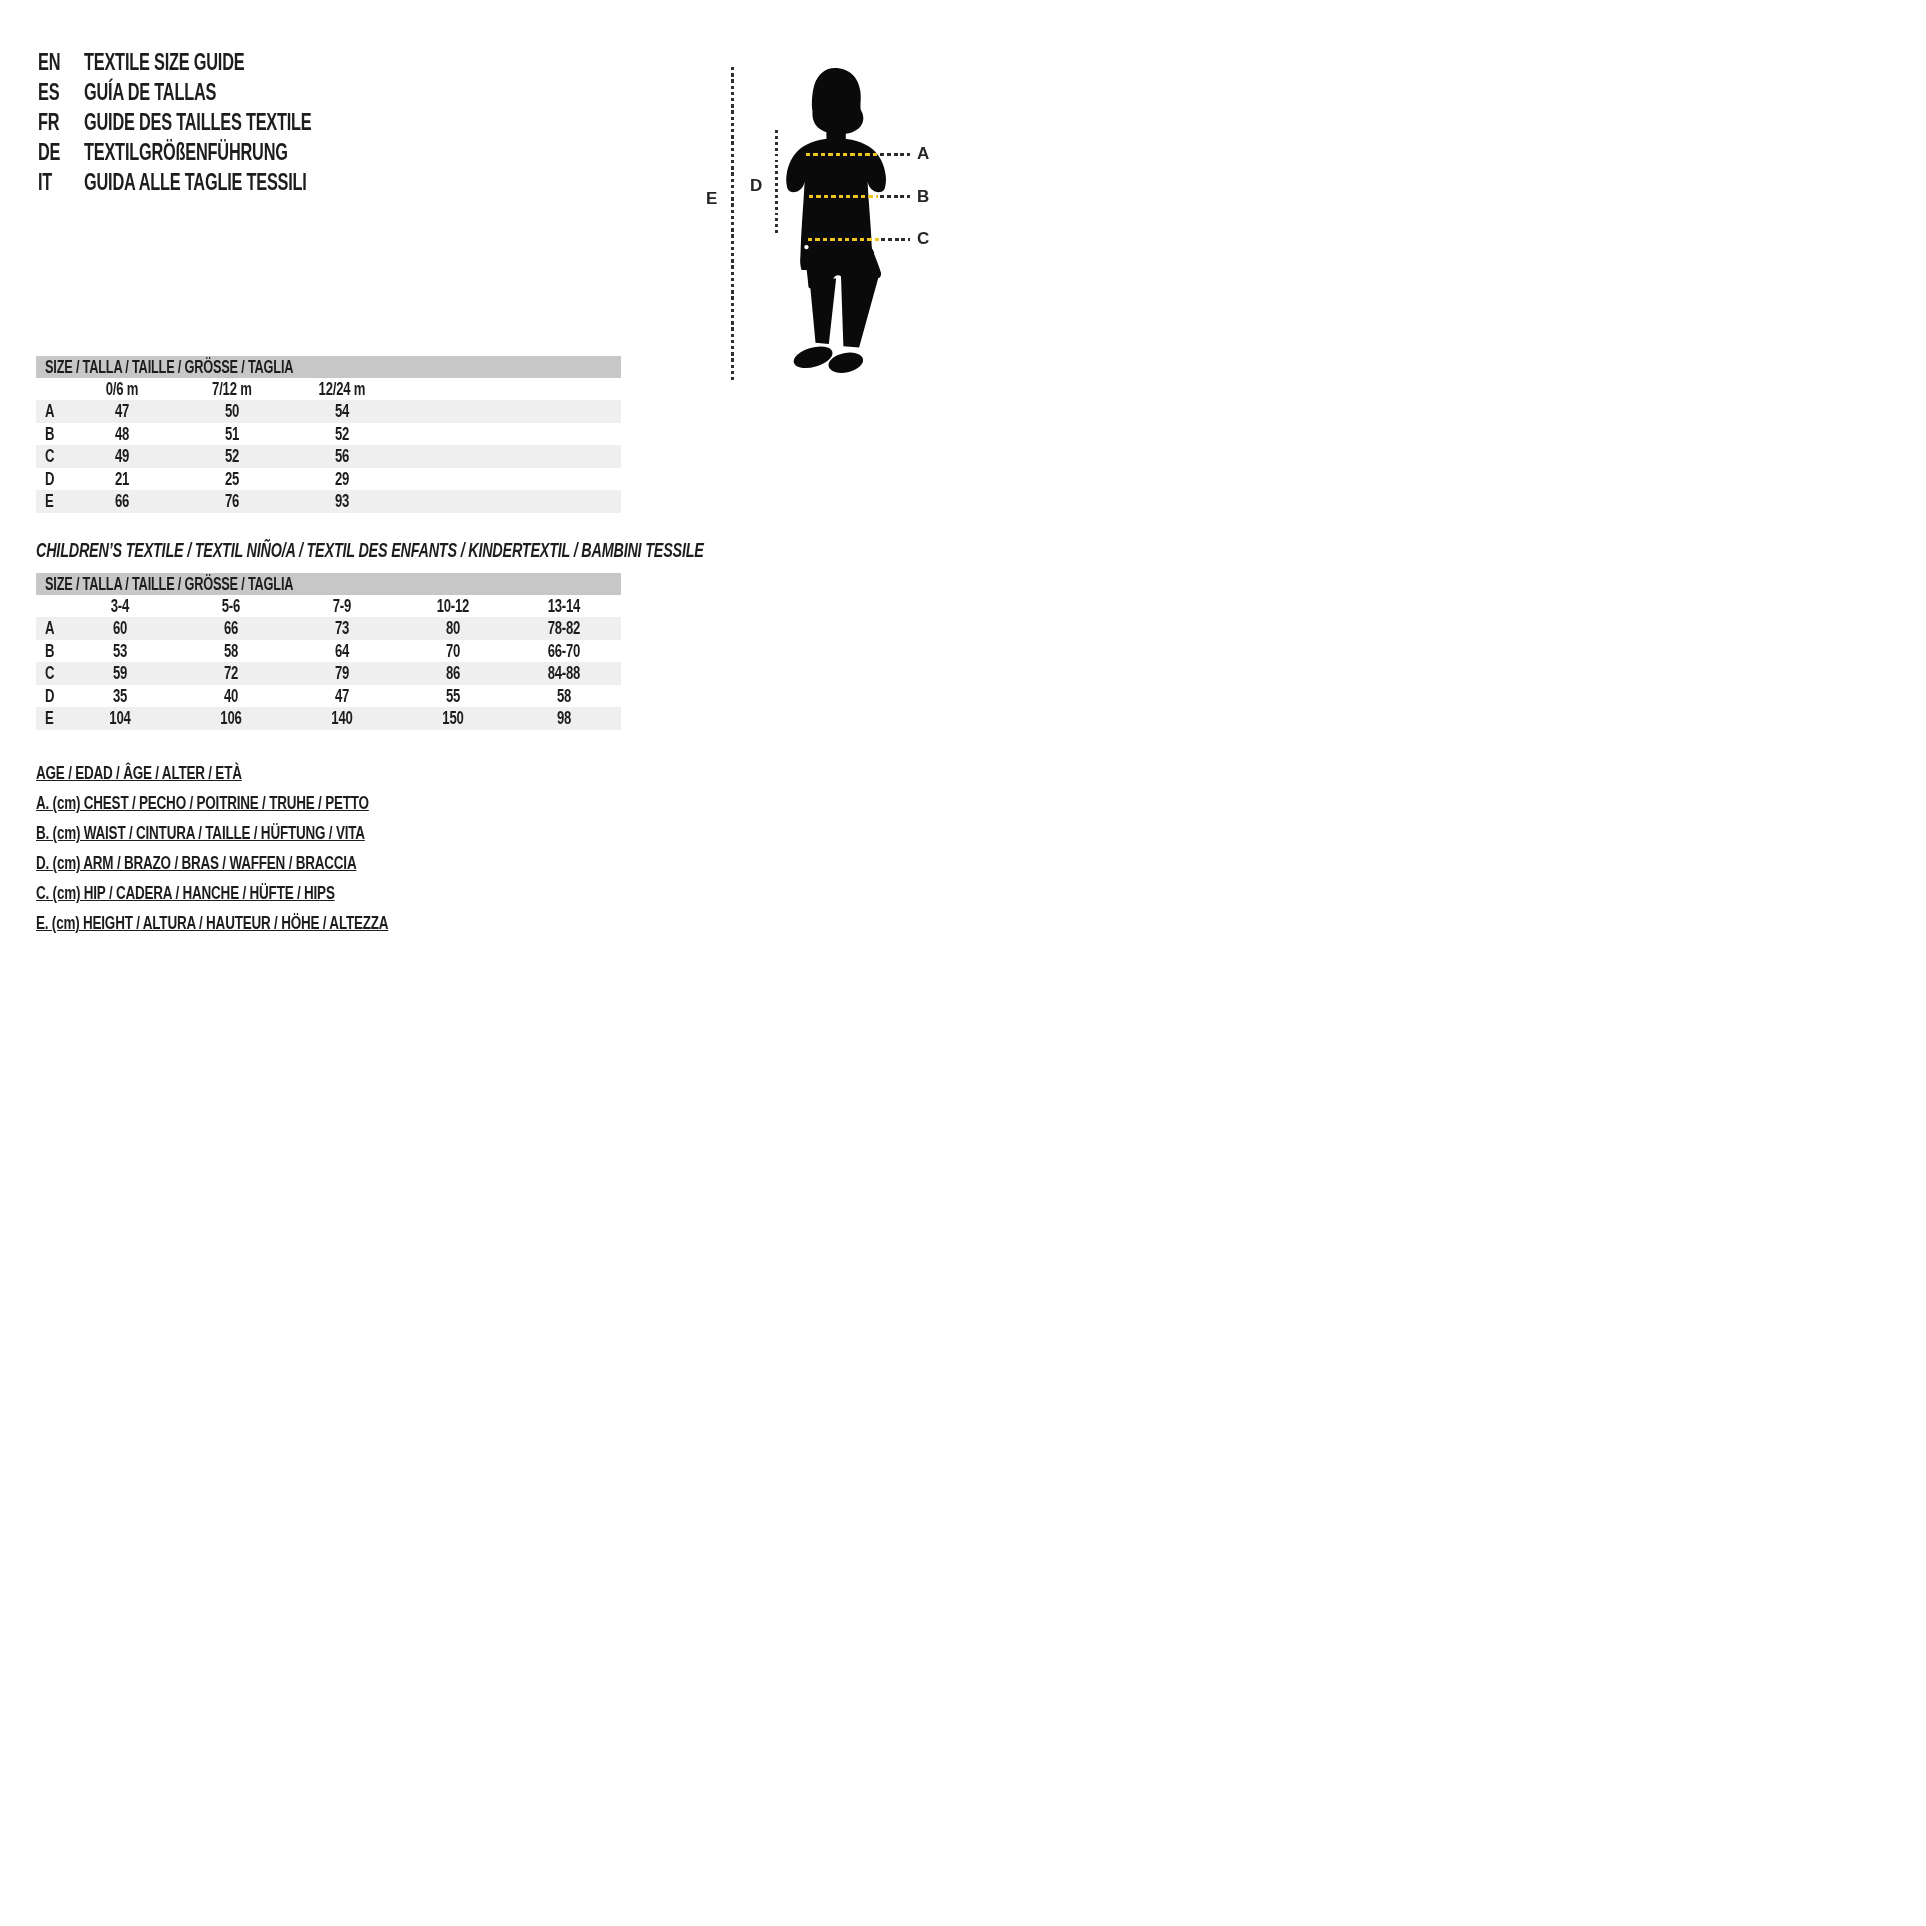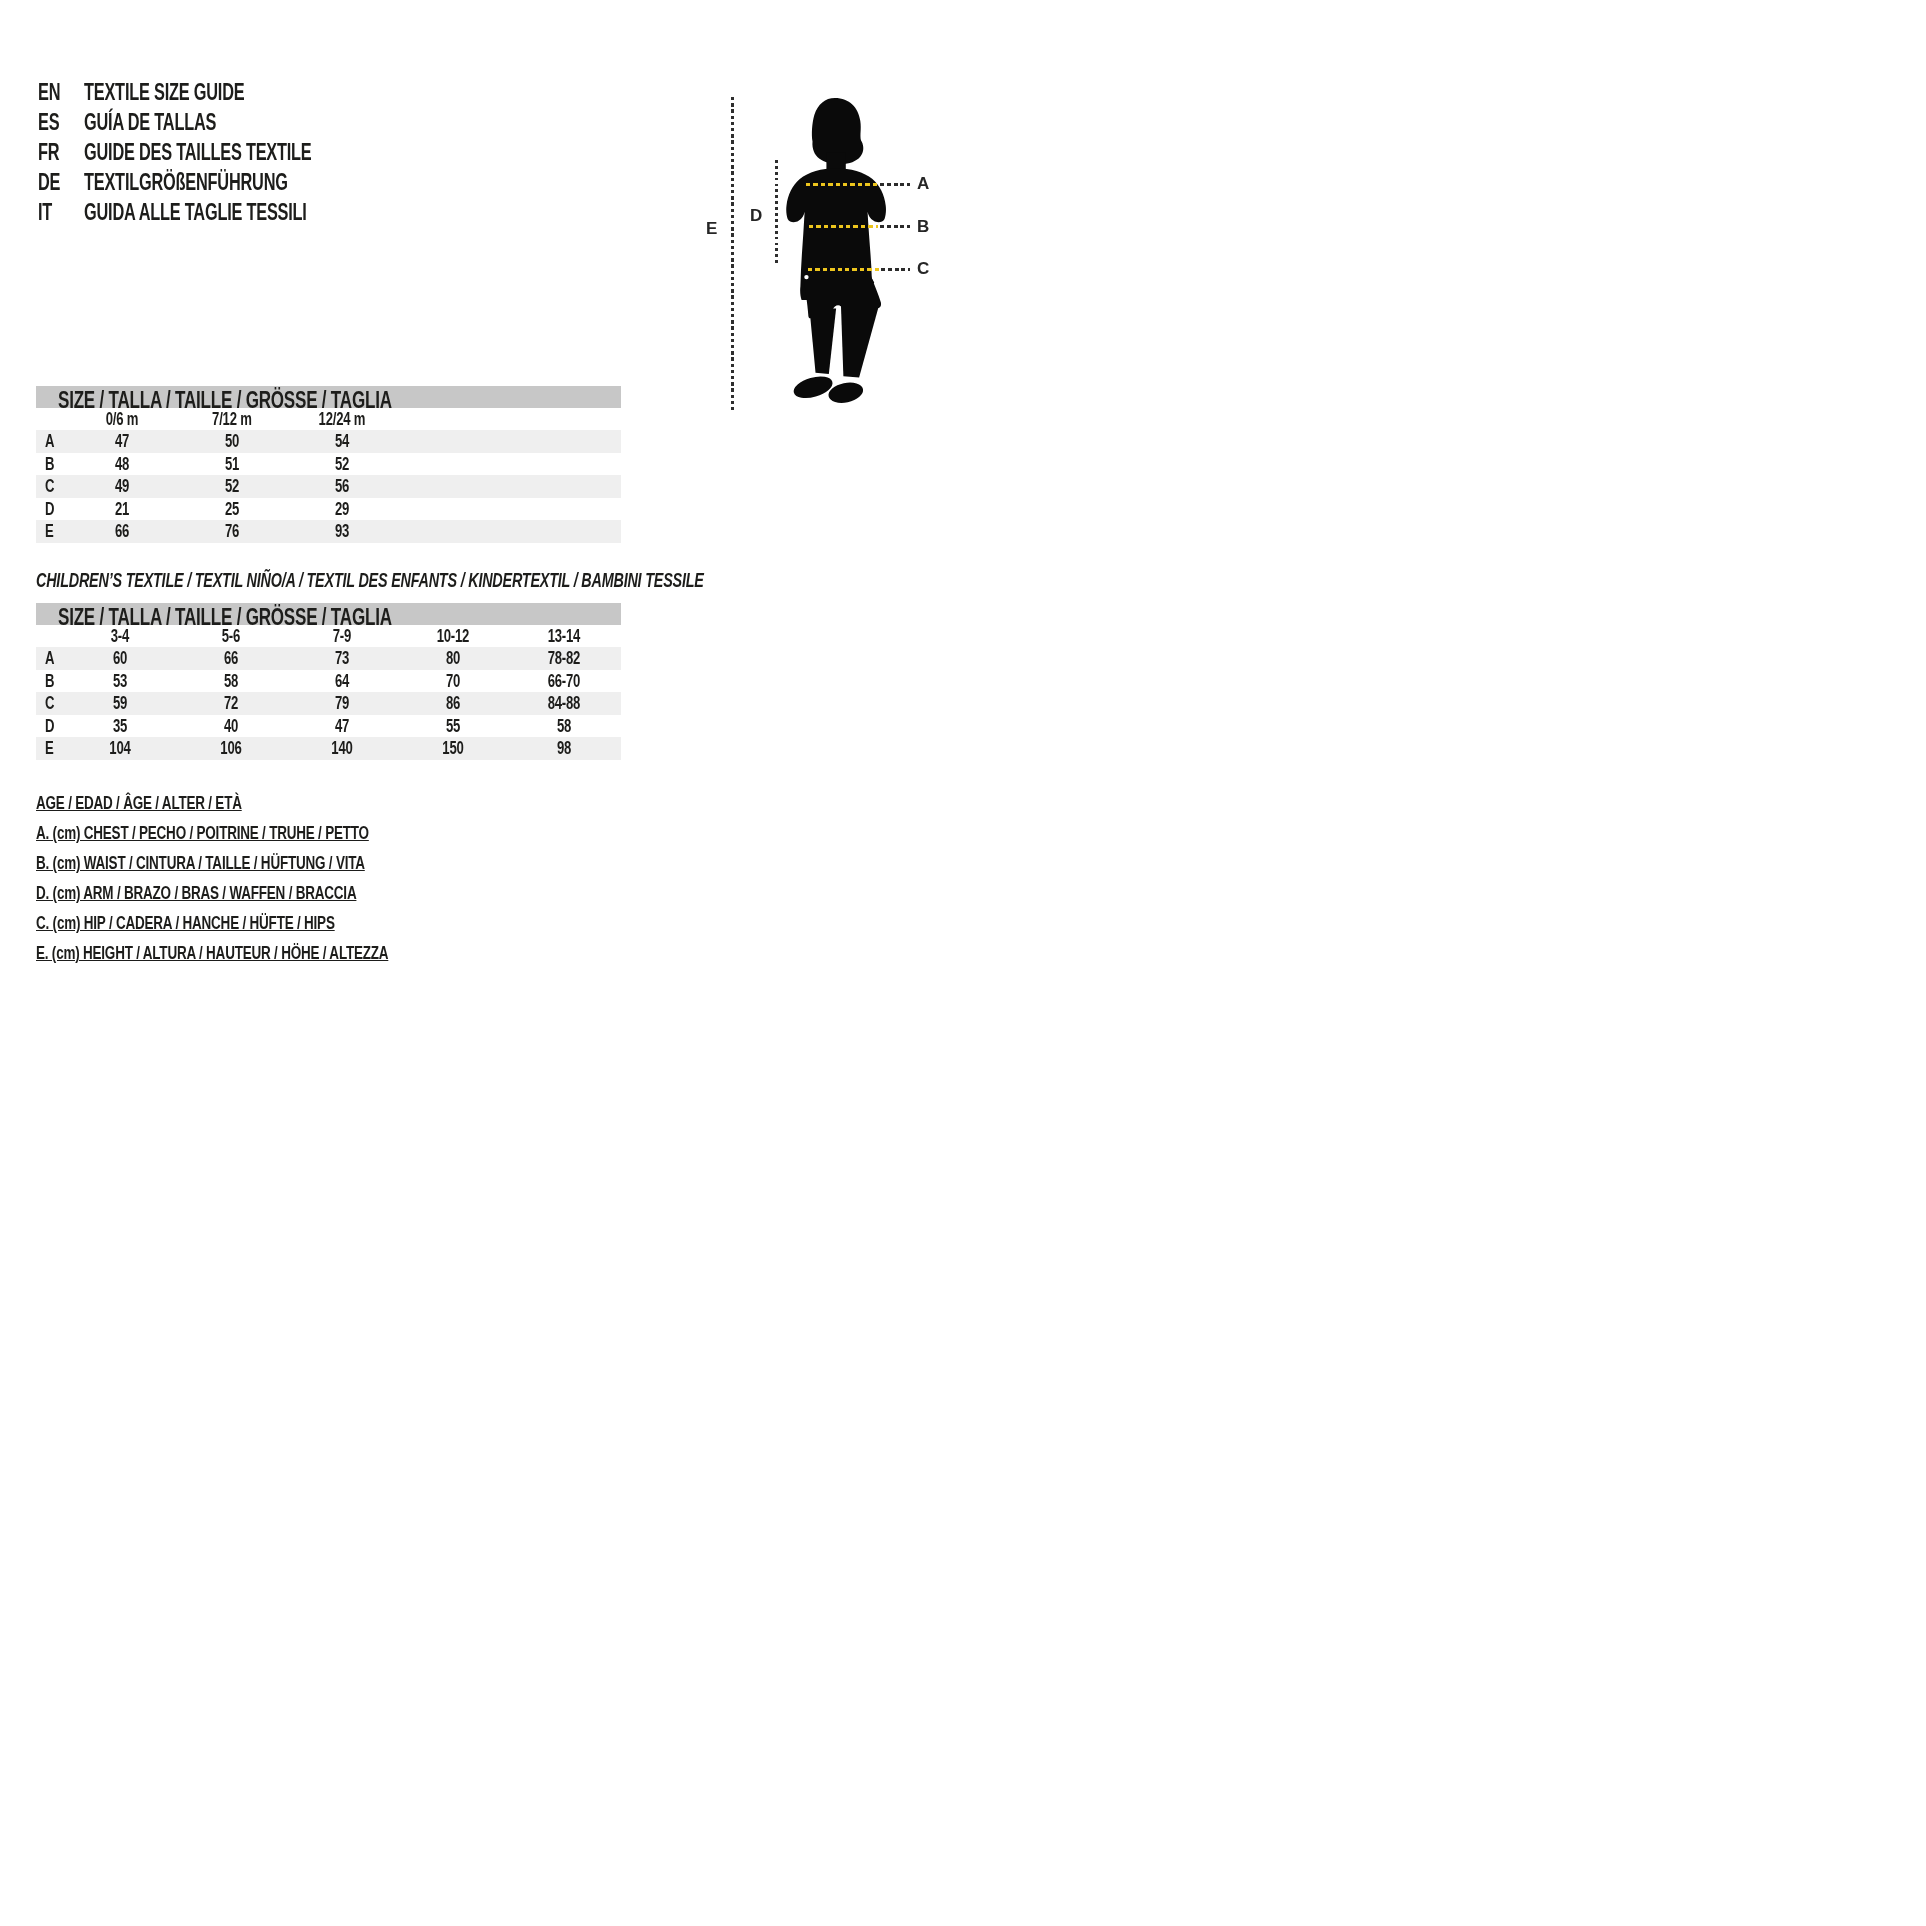--- a/index.html
+++ b/index.html
@@ -1,33 +1,33 @@
 <!DOCTYPE html>
 <html style="font-size:10px"><head>
 <meta charset="utf-8">
 <style>
   html,body{margin:0;padding:0;background:#ffffff;}
   .page{position:relative;width:963px;height:963px;background:#fff;overflow:hidden;
-        font-family:"Liberation Sans","DejaVu Sans",sans-serif;color:#1d1d1b;margin-top:30px;}
+        font-family:"Liberation Sans","DejaVu Sans",sans-serif;color:#1d1d1b;}
   
   .cx{display:inline-block;transform:scaleX(0.71);transform-origin:0 50%;
       white-space:nowrap;letter-spacing:-0.3px;}
   .cxc{transform-origin:50% 50%;}
 
   
   .lang-list{position:absolute;left:38px;top:47px;}
   .lang-row{display:flex;align-items:center;height:30px;font-size:23px;font-weight:700;}
   .lang-code{width:46px;}
   
   .sec-heading{position:absolute;left:36px;font-size:20.3px;font-weight:700;height:25px;
                display:flex;align-items:center;}
   
   .sg-table{position:absolute;left:36px;width:585px;font-weight:700;}
-  .banner{height:22px;background:#c7c7c7;display:flex;align-items:flex-start;
-          padding-left:22px;font-size:24px;box-sizing:border-box;}
+  .banner{height:22px;background:#c7c7c7;display:flex;align-items:flex-end;
+          padding-left:9px;font-size:18px;box-sizing:border-box;}
   .trow{display:flex;height:22.6px;font-size:18.5px;}
   .trow.header{height:22px;}
   .trow.stripe{background:#efefef;}
   .cell{text-align:center;}
   .cell.letter{width:31px;text-align:left;padding-left:8.6px;box-sizing:border-box;}
   .babies .cell.val{width:110px;}
   .children .cell.letter{width:28px;}
   .children .cell.val{width:111px;}
   
   .legend{position:absolute;left:36px;top:758px;font-size:19px;font-weight:700;}

